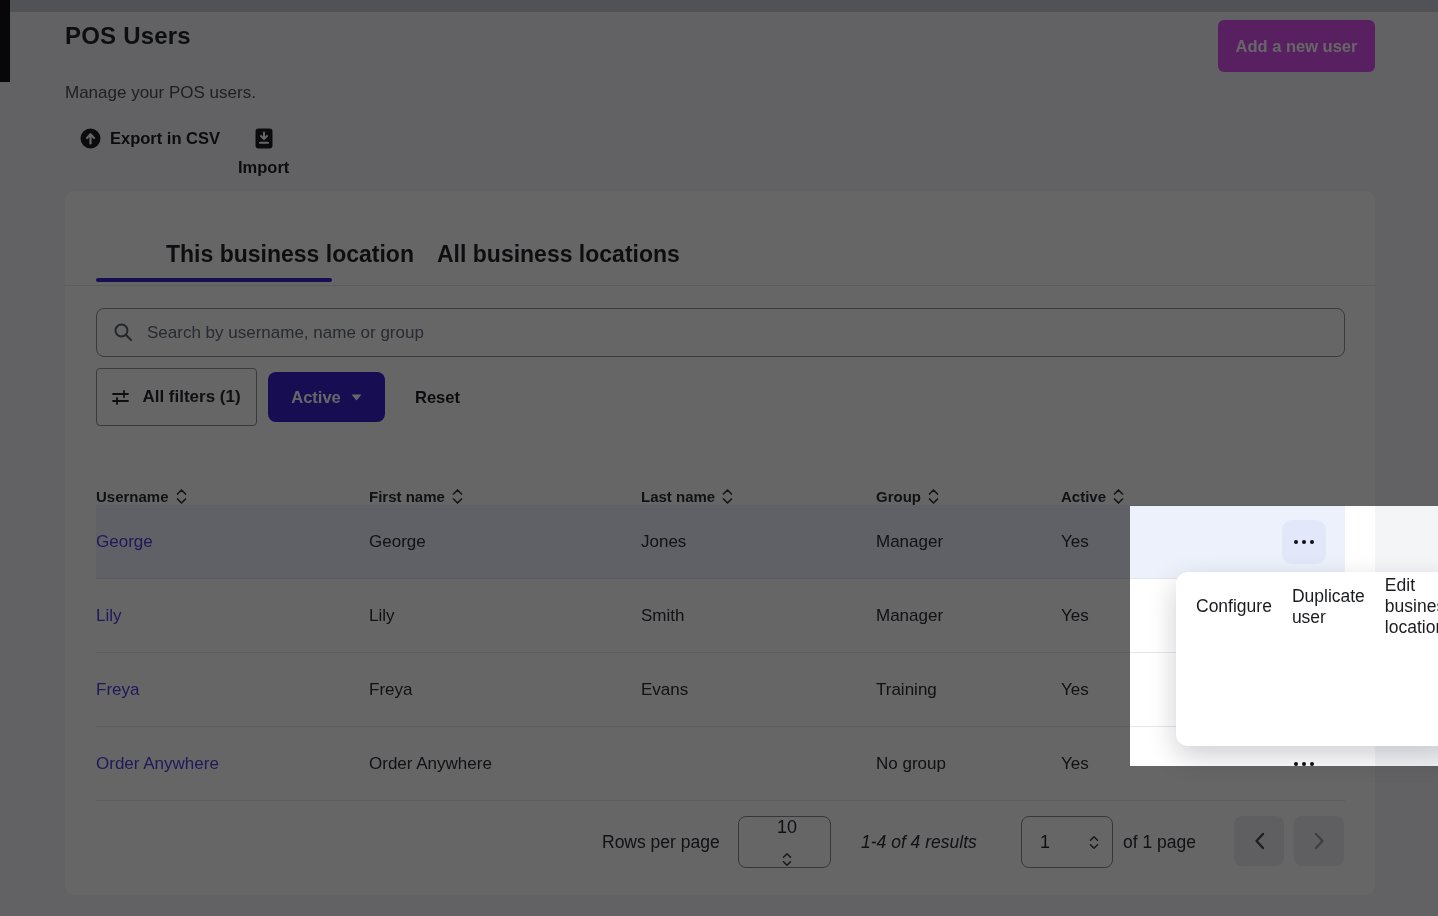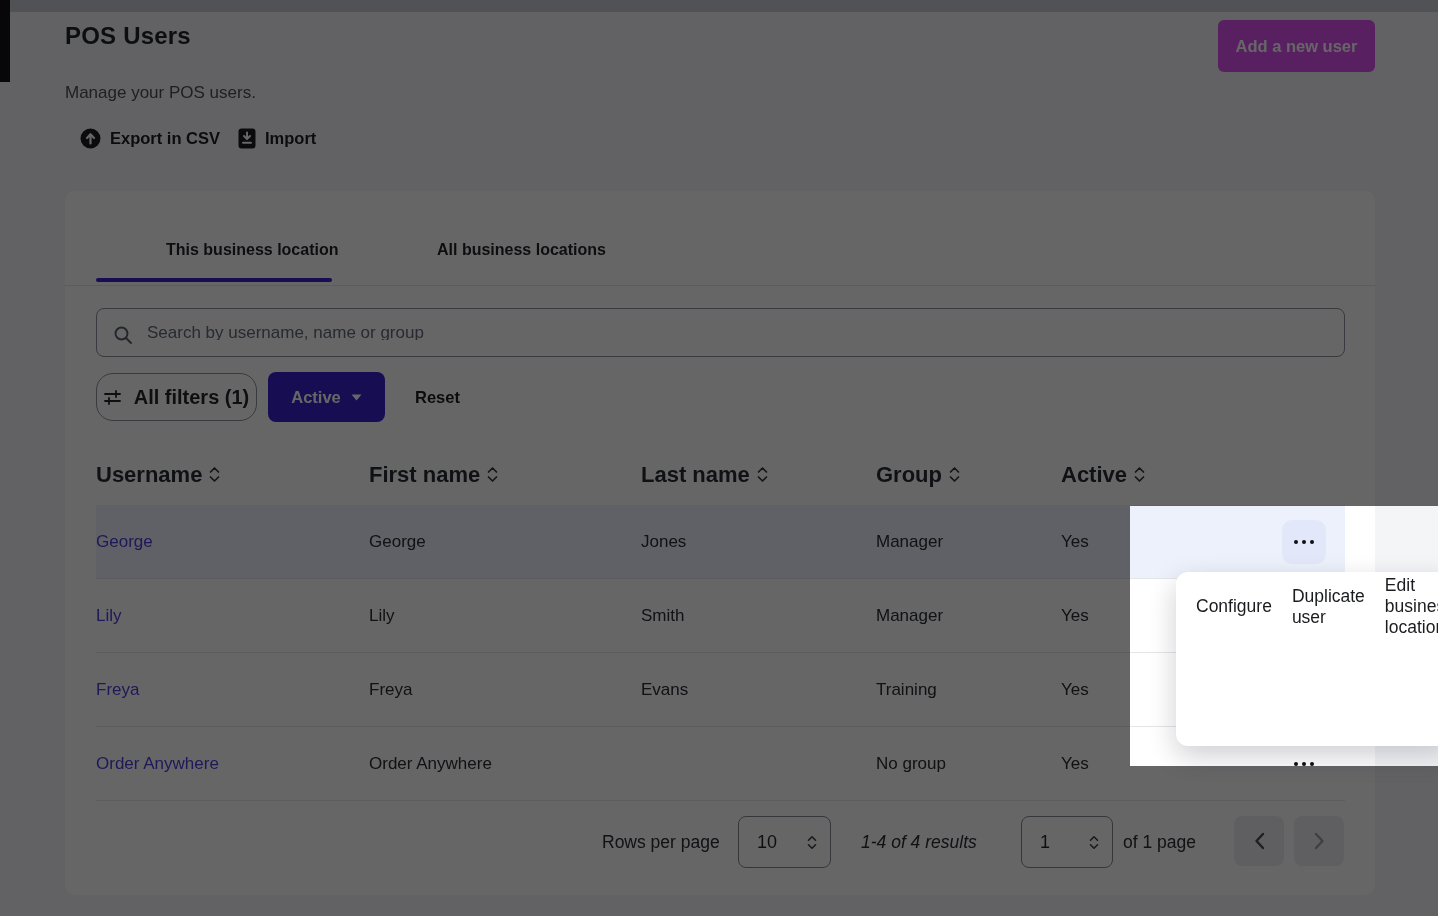--- a/index.html
+++ b/index.html
@@ -10,67 +10,67 @@
 
   .top-band  { position:absolute; left:0; top:0; width:1438px; height:12px; background:#c9cbd0; }
   .left-strip{ position:absolute; left:0; top:0; width:10px; height:82px; background:#060608; z-index:5; }
 
   
   .page-title { position:absolute; left:65px; top:22px; font-size:24px; font-weight:700; color:#17181a; letter-spacing:.2px; }
   .page-subtitle { position:absolute; left:65px; top:83px; font-size:17px; color:#44464b; }
   .action-link { position:absolute; top:128px; display:flex; align-items:center; gap:9px; cursor:pointer; }
   .action-link .lbl { font-size:16.5px; font-weight:700; color:#131417; }
   .export-link { left:80px; }
-  .import-link { left:238px; }
+  .import-link { left:238px;flex-direction:column; }
   .add-user-button { position:absolute; left:1218px; top:20px; width:157px; height:52px; background:#d946ef; border:none; border-radius:6px;
       color:#ffffff; font-size:16.5px; font-weight:700; font-family:inherit; cursor:pointer; }
 
   
   .card { position:absolute; left:65px; top:191px; width:1310px; height:704px; background:#ffffff; border-radius:10px; }
 
-  .tab { position:absolute; top:50px; font-size:16px; font-weight:700; color:#17181b; cursor:pointer; }
+  .tab { position:absolute; top:50px; font-size:23px; font-weight:700; color:#17181b; cursor:pointer; }
   .tab-1 { left:101px; }
   .tab-2 { left:372px; }
   .tab-underline { position:absolute; left:31px; top:87px; width:236px; height:4px; background:#2d16cb; border-radius:2px; }
   .tabs-divider { position:absolute; left:0; top:94px; width:1310px; height:1px; background:#e3e4e7; }
 
   .search-box { position:absolute; left:31px; top:117px; width:1249px; height:49px; border:1.5px solid #878c95; border-radius:8px;
-      display:flex; padding:16px 16px; gap:13px; background:#fff; }
+      display:flex; align-items:center; padding:16px 16px; gap:13px; background:#fff; }
   .search-box input { border:none; outline:none; flex:1; font-size:17px; color:#1d1f24; font-family:inherit; background:transparent; }
   .search-box input::placeholder { color:#5b6270; opacity:1; }
 
   .filters-row { position:absolute; left:31px; top:181px; height:50px; display:flex; align-items:center; }
-  .all-filters-button { width:161px; height:48px; border:1.5px solid #878c95; border-radius:17px; background:#fff; display:flex; align-items:center;
-      justify-content:center; gap:11px; font-size:20px; font-weight:700; color:#1a1b1e; font-family:inherit; cursor:pointer; }
+  .all-filters-button { width:161px; height:58px; border:1.5px solid #878c95; border-radius:4px; background:#fff; display:flex; align-items:center;
+      justify-content:center; gap:11px; font-size:17px; font-weight:700; color:#1a1b1e; font-family:inherit; cursor:pointer; }
   .active-filter-button { margin-left:11px; width:117px; height:50px; border:none; border-radius:8px; background:#2d16cb; color:#fff;
       display:flex; align-items:center; justify-content:center; gap:10px; font-size:16.5px; font-weight:700; font-family:inherit; cursor:pointer; }
   .reset-button { margin-left:30px; background:none; border:none; font-size:16.5px; font-weight:700; color:#131417; font-family:inherit; cursor:pointer; }
 
   
   .thead { position:absolute; left:31px; top:253px; width:1249px; height:61px; }
-  .th { position:absolute; top:0; height:61px; display:flex; align-items:center; gap:7px; font-size:22px; font-weight:700; color:#1f2125; cursor:pointer; }
+  .th { position:absolute; top:0; height:61px; display:flex; align-items:flex-end; gap:7px; font-size:15px; font-weight:700; color:#1f2125; cursor:pointer; }
   .c0{left:0;} .c1{left:273px;} .c2{left:545px;} .c3{left:780px;} .c4{left:965px;}
 
   .trow { position:absolute; left:31px; width:1249px; height:74px; border-bottom:1px solid #e4e5e8; }
   .row-0{ top:314px; background:#edf1fb; } .row-1{ top:388px; } .row-2{ top:462px; } .row-3{ top:536px; }
   .td { position:absolute; top:0; height:74px; display:flex; align-items:center; font-size:17px; color:#202227; }
   .td a { color:#4335d8; text-decoration:none; cursor:pointer; }
 
   .kebab { position:absolute; left:1186px; top:15px; width:44px; height:44px; border:none; border-radius:10px; background:transparent;
       display:flex; align-items:center; justify-content:center; gap:3.5px; cursor:pointer; }
   .kebab.active-kebab { background:#e2e8f9; }
   .dot { width:4.5px; height:4.5px; border-radius:50%; background:#0e0f12; }
 
   
   .pagination { position:absolute; left:0; top:625px; width:1310px; height:79px; }
   .pg-text { position:absolute; top:0; height:52px; display:flex; align-items:center; font-size:17.5px; color:#212227; }
   .rows-label { left:537px; } .results-text { left:796px;font-style:italic; } .of-pages { left:1058px; }
   .pg-select { position:absolute; top:0; height:52px; border:1.5px solid #7f848d; border-radius:8px; background:#fff; display:flex;
       align-items:center; justify-content:space-between; padding:0 13px 0 18px; font-size:18px; color:#1b1c20; cursor:pointer; }
-  .sel-rows { left:673px; width:93px; } .sel-page { left:956px; width:92px; }
+  .sel-rows { left:673px; width:93px;flex-direction:column; } .sel-page { left:956px; width:92px; }
   .pg-btn { position:absolute; top:0; width:50px; height:50px; border:none; border-radius:8px; background:#ededf0; display:flex;
       align-items:center; justify-content:center; cursor:pointer; }
   .prev-btn { left:1169px; } .next-btn { left:1229px; }
 
   
   .spotlight { position:absolute; left:1130px; top:506px; width:308px; height:260px;
       box-shadow:0 0 0 2600px rgba(8,8,10,0.62); z-index:40; pointer-events:none; }
   .context-menu { position:absolute; left:1148px; top:572px; width:278px; height:174px; background:#ffffff; border-radius:12px;
       box-shadow:0 10px 28px rgba(15,15,35,0.20); z-index:50; padding:8px 0; display:flex; flex-direction:row;margin-left:28px; }
   .menu-item { height:53px; display:flex; align-items:center; padding-left:20px; font-size:17.5px; color:#1b1c1f; cursor:pointer; }

